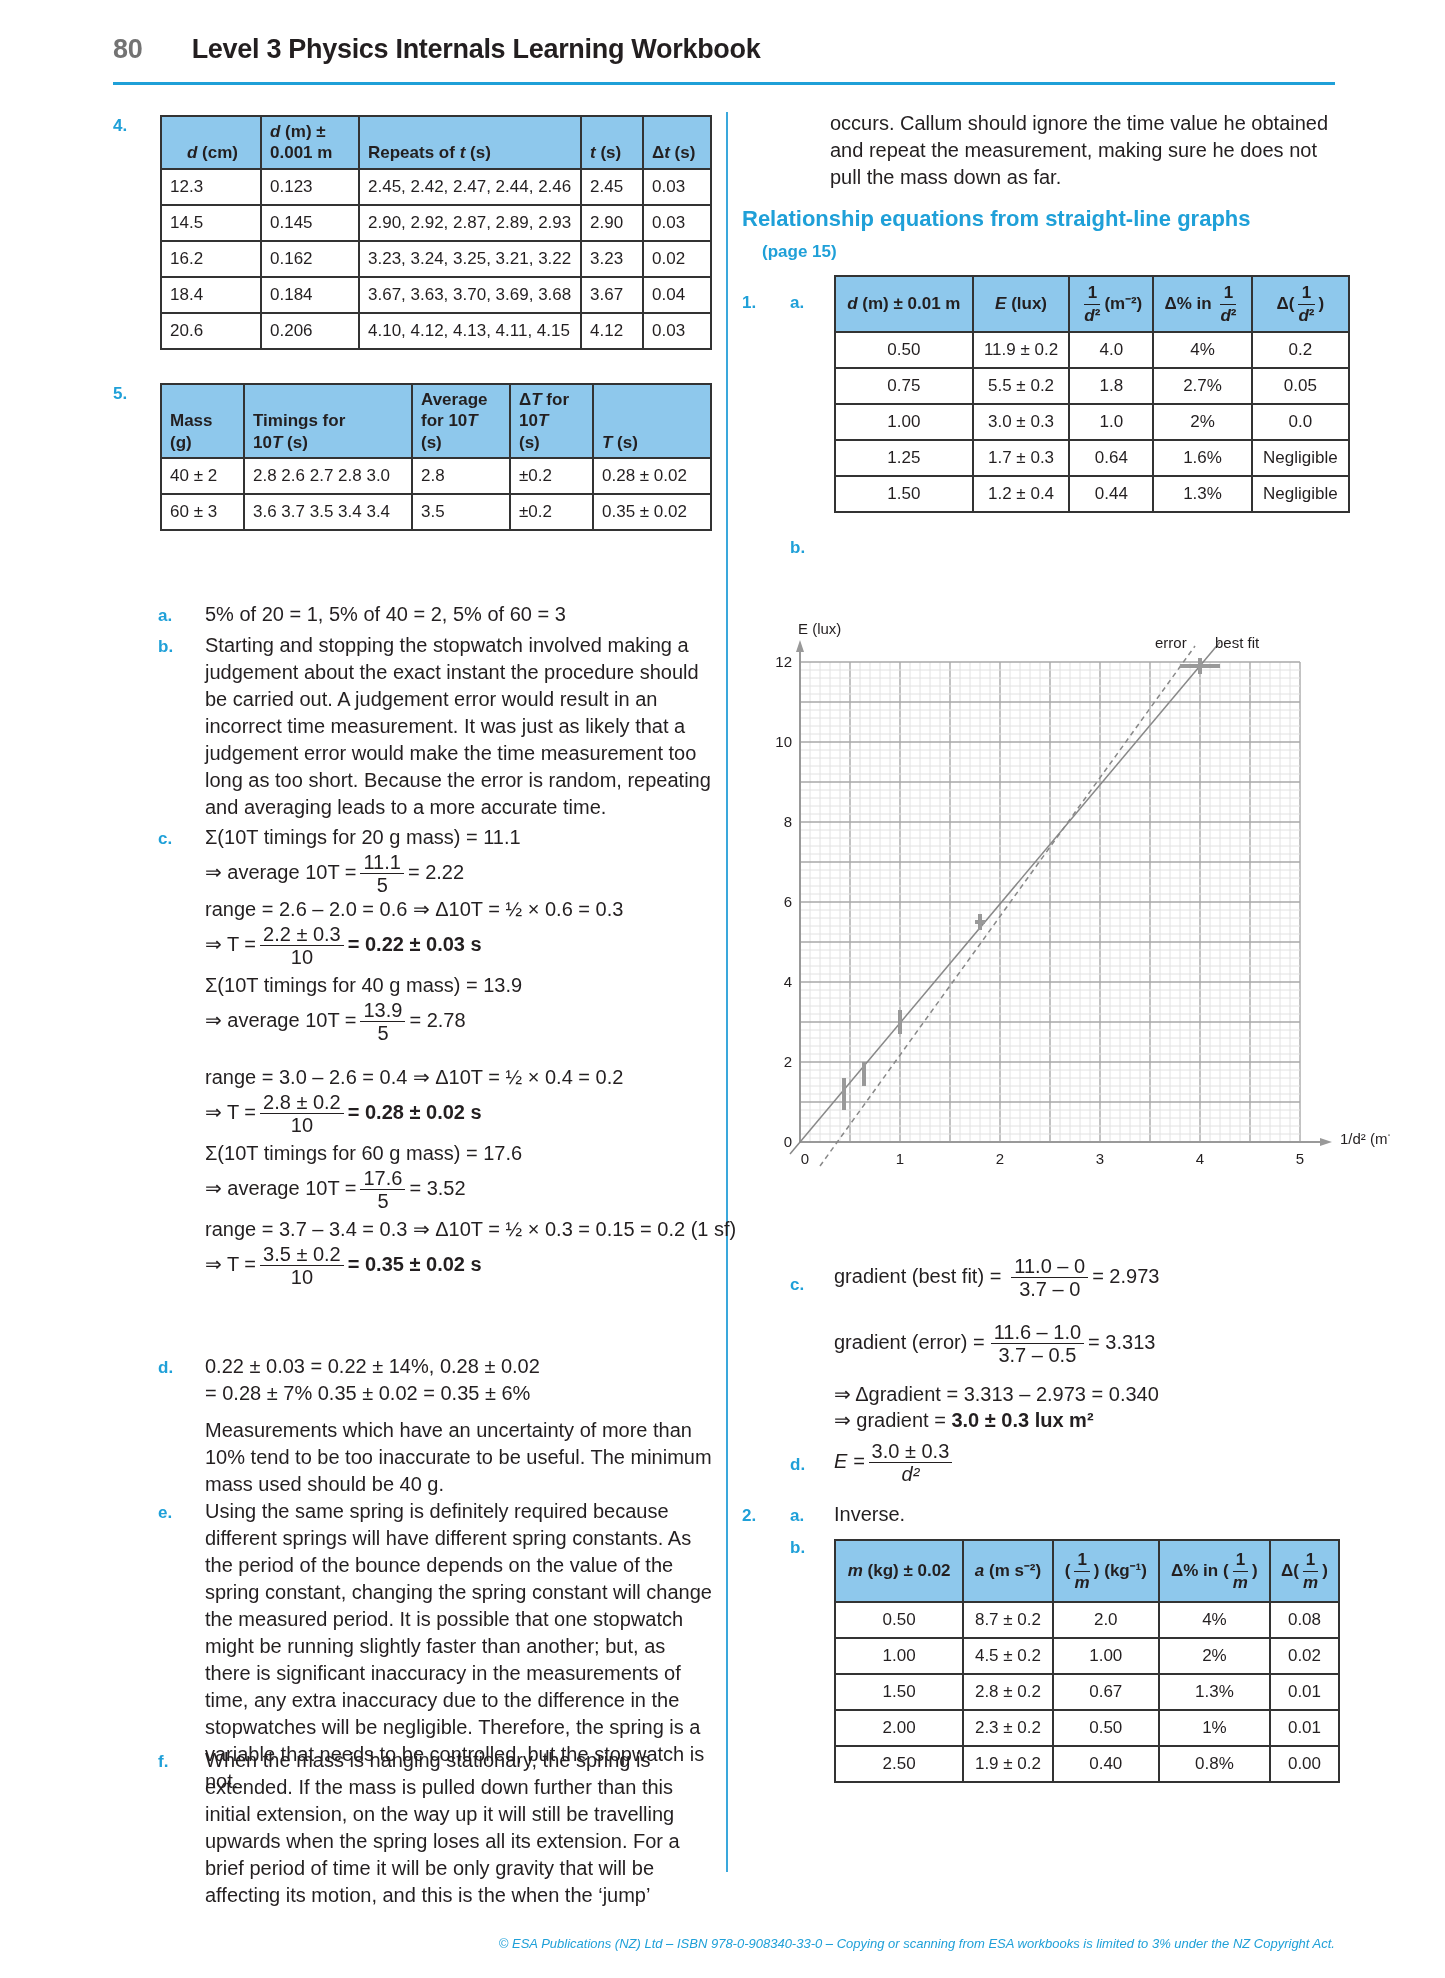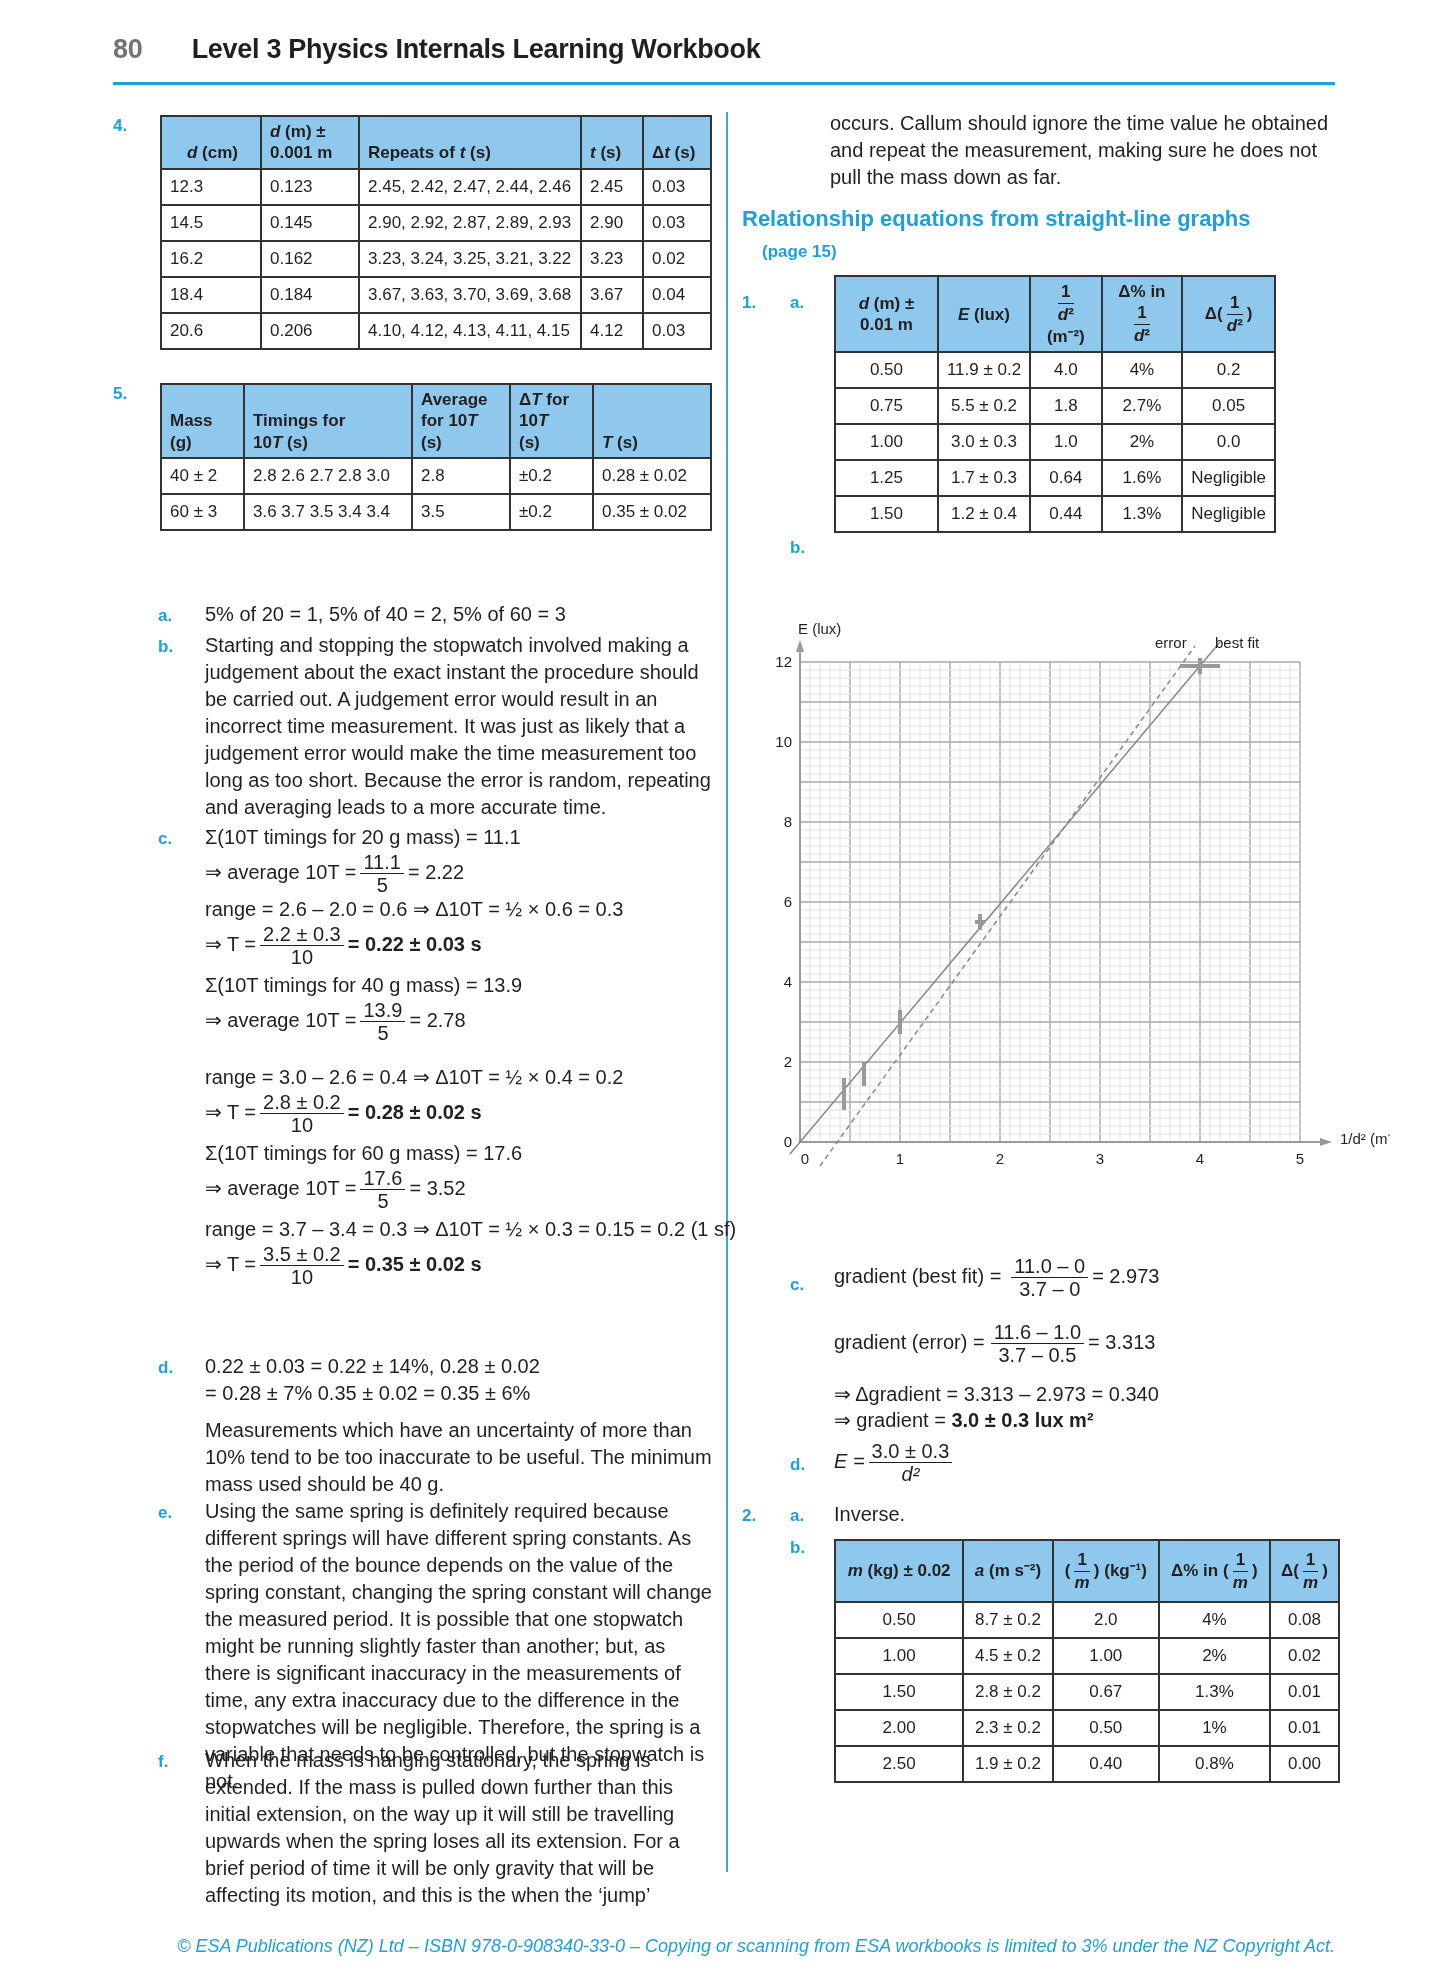--- a/index.html
+++ b/index.html
@@ -14,21 +14,21 @@
   table.dt td{border:2px solid #333;padding:0 8px;height:34px;white-space:nowrap;}
   table.center td{text-align:center;}
   table.center th{text-align:center;vertical-align:middle;}
   .txt{position:absolute;font-size:20px;line-height:27px;}
   .lbl{color:#1fa0d8;font-weight:bold;position:absolute;font-size:17px;}
   .frac{display:inline-block;vertical-align:middle;text-align:center;margin:0 4px;}
   .frac span{display:block;line-height:22px;}
   .frac .n{border-bottom:1.5px solid #231f20;padding:0 3px;}
   .b{font-weight:bold;}
   .sec{position:absolute;color:#1fa0d8;font-weight:bold;}
-  .foot{position:absolute;right:110px;top:1936px;color:#1fa0d8;font-style:italic;font-size:18px;text-align:right;}
+  .foot{position:absolute;right:110px;top:1936px;color:#1fa0d8;font-style:italic;font-size:13px;text-align:right;}
   svg text{font-family:"Liberation Sans",sans-serif;}
 </style>
 </head>
 <body>
 
 <div class="hdr">
   <span class="pg">80</span>
   <span>Level 3 Physics Internals Learning Workbook</span>
 </div>
 <div class="hdr-rule"></div>
@@ -154,21 +154,21 @@
 <span class="lbl" style="left:158px;top:1752px;">f.</span>
 <div class="txt" style="left:205px;top:1747px;width:510px;">When the mass is hanging stationary, the spring is extended. If the mass is pulled down further than this initial extension, on the way up it will still be travelling upwards when the spring loses all its extension. For a brief period of time it will be only gravity that will be affecting its motion, and this is the when the ‘jump’</div>
 
 <div class="txt" style="left:830px;top:110px;width:510px;">occurs. Callum should ignore the time value he obtained and repeat the measurement, making sure he does not pull the mass down as far.</div>
 
 <div class="sec" style="left:742px;top:206px;font-size:22px;">Relationship equations from straight-line graphs</div>
 <div class="sec" style="left:762px;top:242px;font-size:17px;">(page 15)</div>
 
 <span class="num" style="left:742px;top:293px;">1.</span>
 <span class="lbl" style="left:790px;top:293px;">a.</span>
-<table class="dt center" style="left:834px;top:275px;width:442px;">
+<table class="dt center" style="left:834px;top:275px;width:516px;">
   <thead>
       <tr>
     <th style="height:46px;"><i>d</i> (m) ± 0.01 m</th>
     <th><i>E</i> (lux)</th>
     <th><span class="frac"><span class="n">1</span><span><i>d</i>²</span></span>(m⁻²)</th>
     <th>Δ% in <span class="frac"><span class="n">1</span><span><i>d</i>²</span></span></th>
     <th>Δ(<span class="frac"><span class="n">1</span><span><i>d</i>²</span></span>)</th>
   </tr>
     </thead>
   <tbody id="r1-body">

